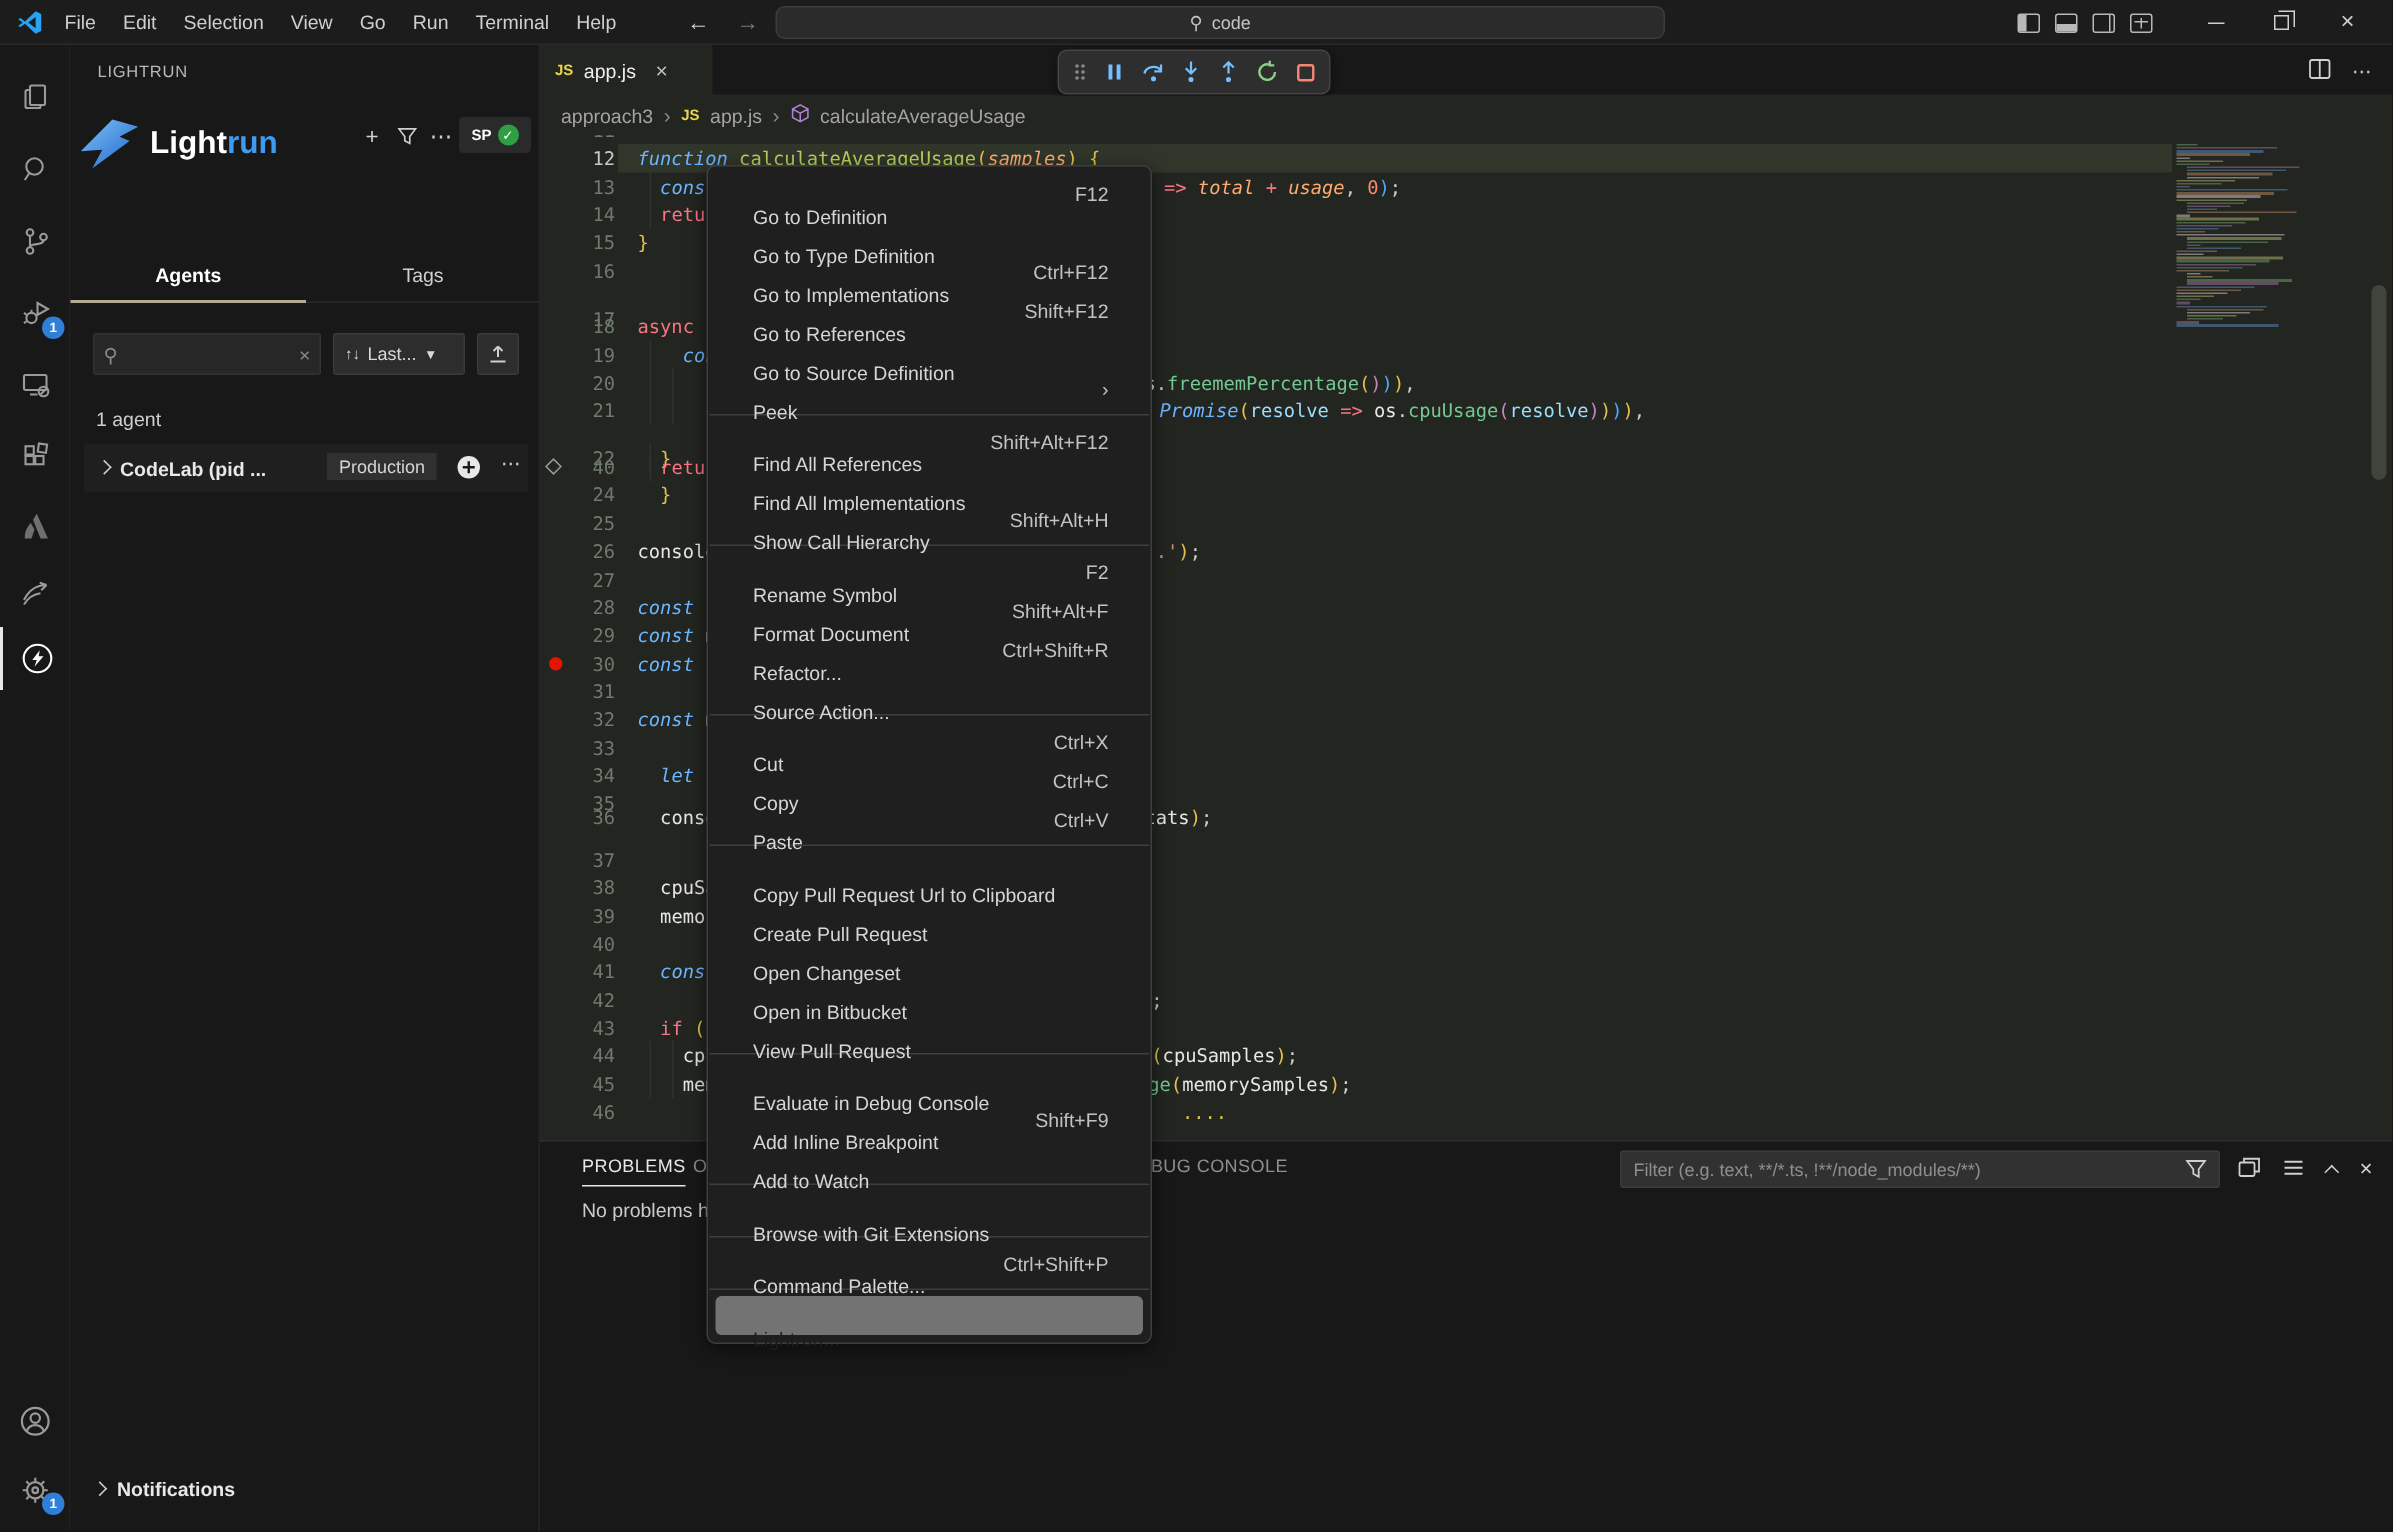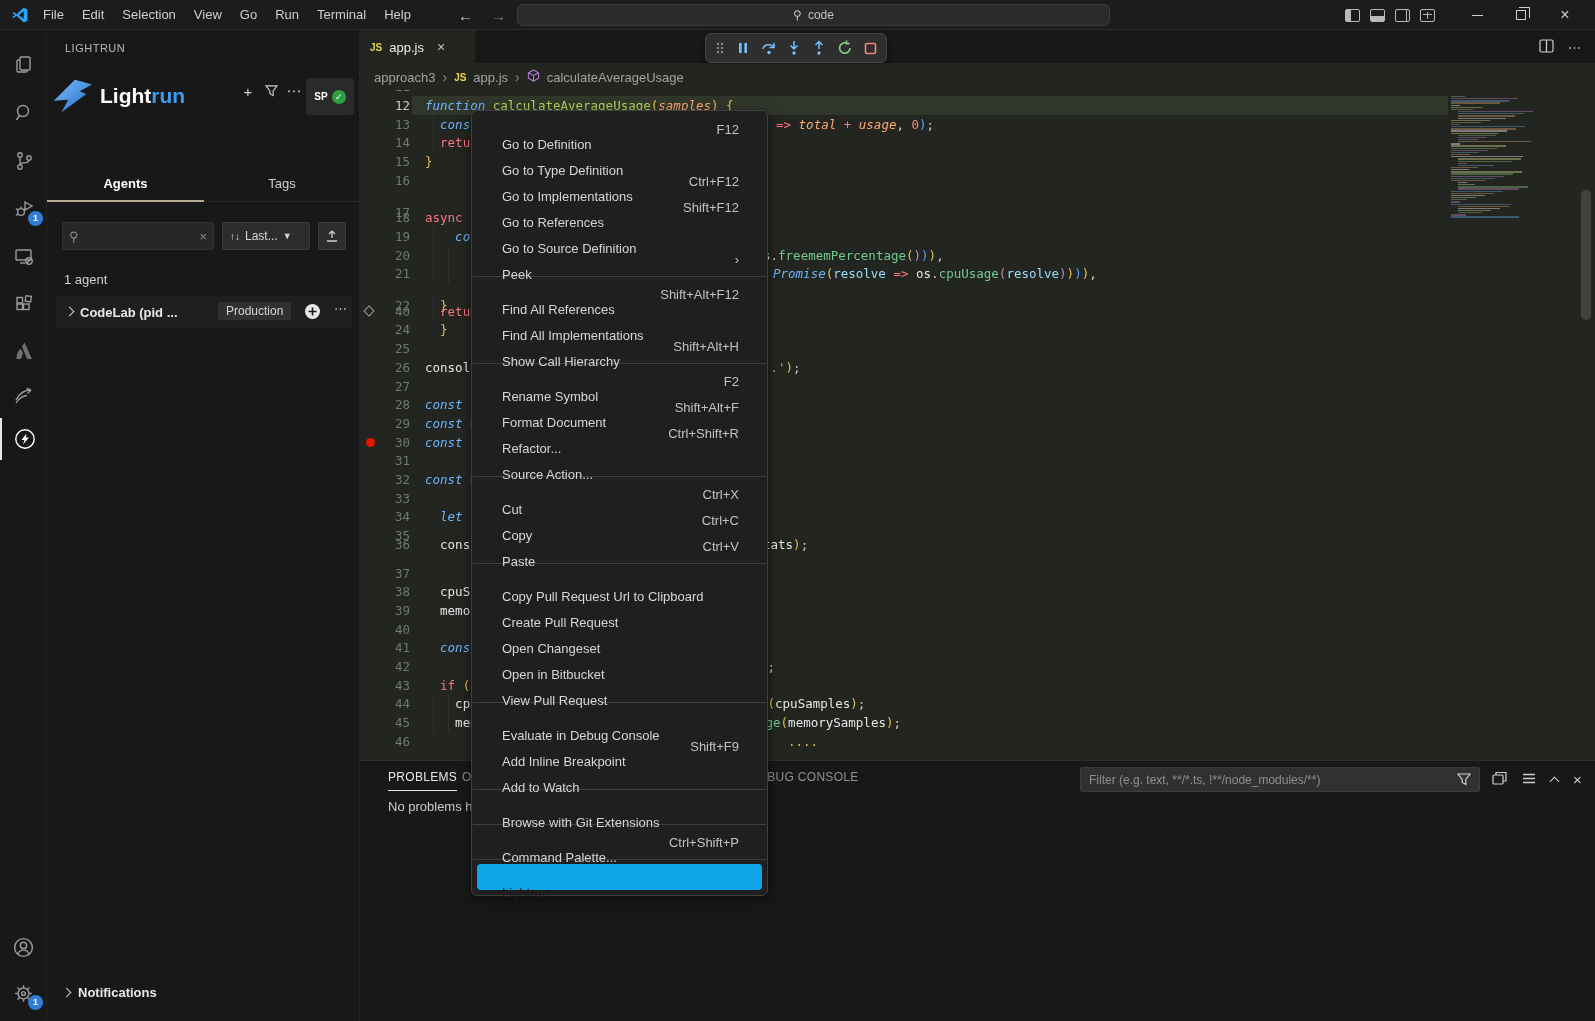--- a/index.html
+++ b/index.html
@@ -36,21 +36,21 @@
   .act-item.active { border-left:2px solid #e7e7e7; }
   .badge { position:absolute; right:4px; bottom:4px; min-width:15px; height:15px; border-radius:8px; background:#2f7fd6; color:#fff; font-size:9px; line-height:15px; text-align:center; font-weight:bold; }
 
   
   #sidebar { position:absolute; left:47px; top:30px; width:313px; bottom:0; background:#181818; border-right:1px solid #252525; }
   #sidebar-title { position:absolute; left:18px; top:12px; font-size:11px; letter-spacing:.5px; color:#b8b8b8; }
   #lr-logo { position:absolute; left:3px; top:42px; width:46px; height:46px; }
   #lr-brand { position:absolute; left:53px; top:54px; font-size:21px; font-weight:bold; color:#ffffff; }
   #lr-brand .b2 { color:#3d9bf0; }
   .hdr-btn { position:absolute; top:50px; width:22px; height:22px; display:flex; align-items:center; justify-content:center; color:#cfcfcf; font-size:15px; border-radius:4px; }
-  #sp-chip { position:absolute; left:259px; top:48px; width:48px; height:37px; background:#2a2a2a; border-radius:3px; display:flex; align-items:center; justify-content:center; gap:4px; }
+  #sp-chip { position:absolute; left:259px; top:48px; width:48px; height:24px; background:#2a2a2a; border-radius:3px; display:flex; align-items:center; justify-content:center; gap:4px; }
   #sp-chip .sp { font-size:10px; font-weight:bold; color:#fff; }
   #sp-chip .ck { width:14px; height:14px; border-radius:50%; background:#2ea043; color:#fff; font-size:9px; line-height:14px; text-align:center; }
   .lr-tab-row { position:absolute; left:0; top:98px; width:313px; height:30px; }
   #tab-sources { position:absolute; left:0; top:0; width:104px; height:30px; background:#101010; clip-path:polygon(0 0, calc(100% - 16px) 0, 100% 100%, 0 100%); display:flex; align-items:center; }
   #tab-sources span { margin-left:18px; font-weight:bold; color:#fff; font-size:13px; }
   .lr-tab { position:absolute; top:0; height:30px; display:flex; align-items:center; color:#cfcfcf; font-size:13px; }
   .sub-row { position:absolute; left:0; top:140px; width:313px; height:32px; border-bottom:1px solid #2a2a2a; }
   .sub-tab { position:absolute; top:6px; font-size:13px; color:#cfcfcf; }
   #sub-agents { left:0; width:157px; text-align:center; font-weight:bold; color:#fff; }
   #agents-underline { position:absolute; left:0; top:30px; width:157px; height:2px; background:#b3ab93; }
@@ -108,21 +108,21 @@
   #panel-msg { position:absolute; left:28px; top:38px; color:#cccccc; font-size:13px; white-space:nowrap; }
   #panel-filter { position:absolute; left:720px; top:6px; width:400px; height:25px; background:#313131; border:1px solid #3c3c3c; border-radius:2px; display:flex; align-items:center; padding:0 8px; color:#8f8f8f; font-size:12px; }
   #panel-filter .grow { flex:1; }
   #panel-actions { position:absolute; left:1132px; top:6px; display:flex; align-items:center; gap:15px; height:25px; color:#cfcfcf; }
 
   
   #context-menu { position:absolute; left:471px; top:110px; width:297px; background:#1f1f1f; border:1px solid #3f3f3f; border-radius:6px; box-shadow:0 3px 12px rgba(0,0,0,.55); padding:5px 0; z-index:50; }
   .ctx-item { height:26px; margin:0 5px; border-radius:4px; display:flex; align-items:center; padding:0 23px 0 25px; color:#d6d6d6; font-size:13px; }
   .ctx-item .lbl { flex:1; white-space:nowrap;margin-top:31px; }
   .ctx-item .sc { color:#c2c2c2; }
-  .ctx-item.hl { background:#0ea5e9; color:#1d1d1d; }
+  .ctx-item.hl { background:#737373; color:#1d1d1d; }
   .ctx-sep { height:1px; background:#3f3f3f; margin:4px 1px; }
 </style>
 </head>
 <body>
 
 <div id="root">
 
   <div id="titlebar">
     <svg id="vscode-logo" viewBox="0 0 24 24">
       <path fill="#29a3f1" d="M17 2 L7.5 11 L3.5 8 L1.5 9 L5.5 12 L1.5 15 L3.5 16 L7.5 13 L17 22 L22 19.5 L22 4.5 Z M17 7 L17 17 L10.5 12 Z"></path>

